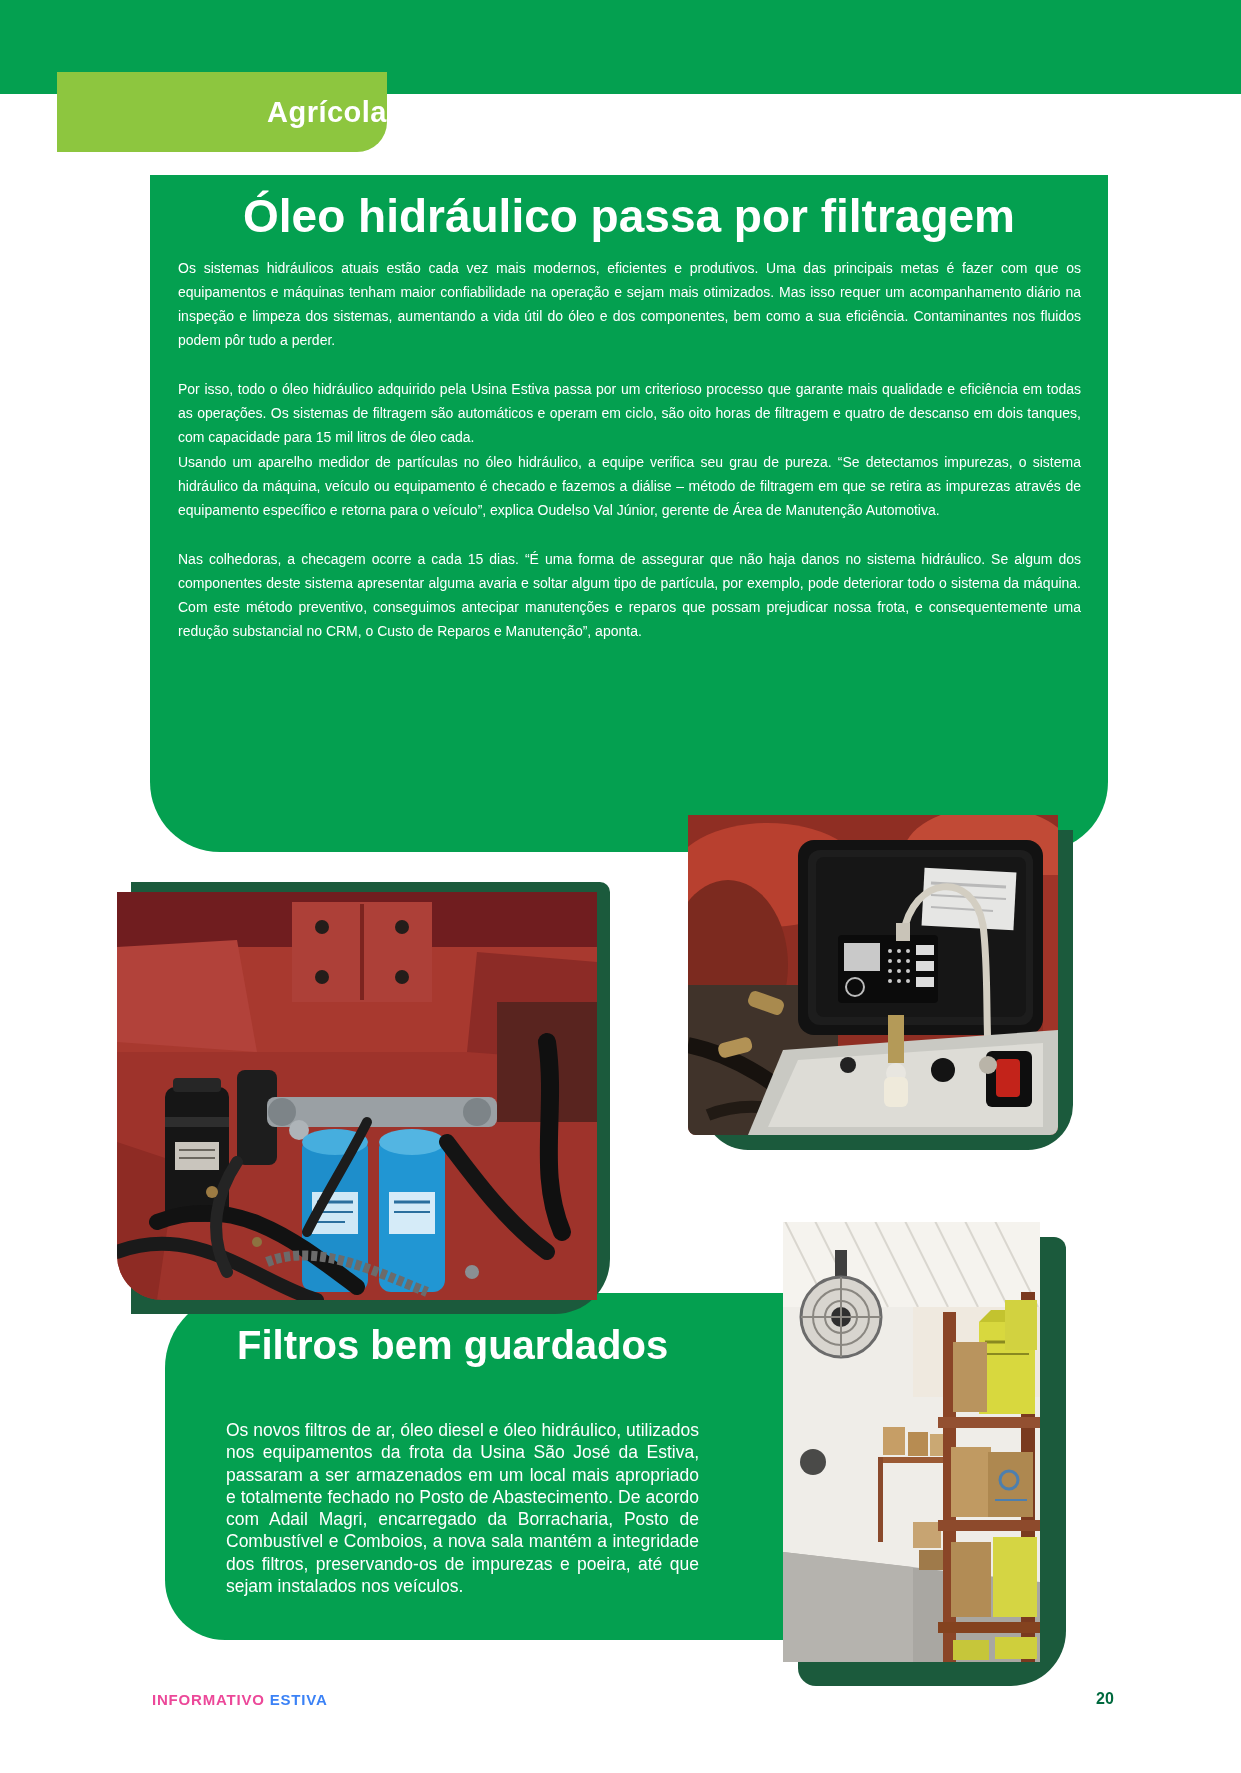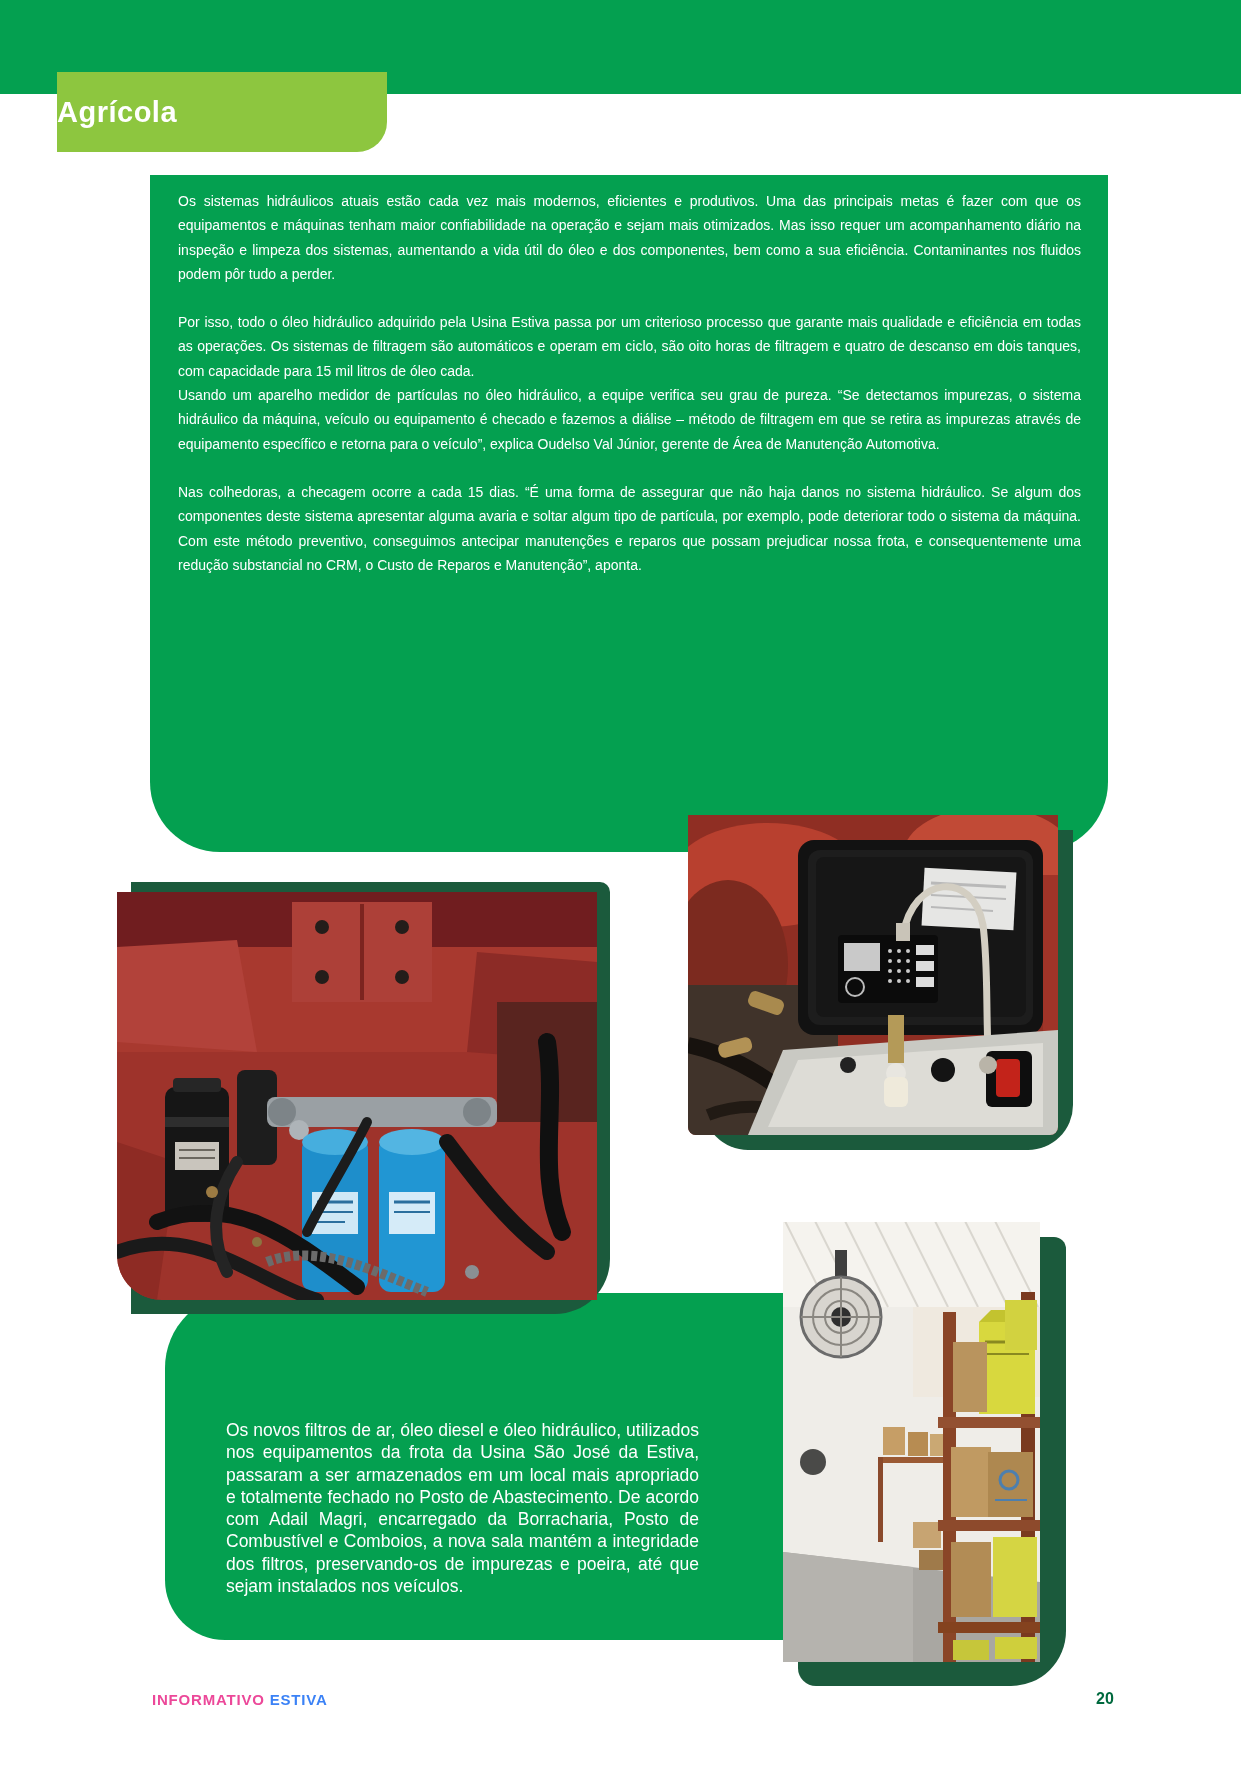--- a/index.html
+++ b/index.html
@@ -4,21 +4,21 @@
 <style>
   html,body{margin:0;padding:0;background:#ffffff;}
   .page{
     position:relative;width:1241px;height:1773px;background:#ffffff;overflow:hidden;
     font-family:"Liberation Sans","DejaVu Sans",sans-serif;
   }
   
   .top-bar{position:absolute;left:0;top:0;width:1241px;height:94px;background:#04A050;}
   .section-tab{
     position:absolute;left:57px;top:72px;width:330px;height:80px;background:#8DC63F;
-    border-radius:0 0 30px 0;display:flex;align-items:center;justify-content:flex-start;z-index:3;
+    border-radius:0 0 30px 0;display:flex;align-items:center;justify-content:flex-end;z-index:3;
   }
   .section-tab span{color:#fff;font-weight:bold;font-size:29px;letter-spacing:.5px;}
   
   .article1-box{
     position:absolute;left:150px;top:175px;width:958px;height:677px;background:#04A050;
     border-radius:0 0 70px 70px;z-index:1;color:#fff;
   }
   .article1-box h1{
     margin:16px 20px 0 20px;text-align:center;font-size:46px;font-weight:bold;color:#fff;line-height:1.1;
   }
@@ -59,20 +59,21 @@
 
 <div class="page">
 
   <div class="top-bar"></div>
 
   <div class="section-tab">
     <span>Agrícola</span>
   </div>
 
   <div class="article1-box">
+    <h1>Óleo hidráulico passa por filtragem</h1>
     <div class="a1-text">
       <p>Os sistemas hidráulicos atuais estão cada vez mais modernos, eficientes e produtivos. Uma das principais metas é fazer com que os equipamentos e máquinas tenham maior confiabilidade na operação e sejam mais otimizados. Mas isso requer um acompanhamento diário na inspeção e limpeza dos sistemas, aumentando a vida útil do óleo e dos componentes, bem como a sua eficiência. Contaminantes nos fluidos podem pôr tudo a perder.</p>
       <p class="tight">Por isso, todo o óleo hidráulico adquirido pela Usina Estiva passa por um criterioso processo que garante mais qualidade e eficiência em todas as operações. Os sistemas de filtragem são automáticos e operam em ciclo, são oito horas de filtragem e quatro de descanso em dois tanques, com capacidade para 15 mil litros de óleo cada.</p>
       <p>Usando um aparelho medidor de partículas no óleo hidráulico, a equipe verifica seu grau de pureza. “Se detectamos impurezas, o sistema hidráulico da máquina, veículo ou equipamento é checado e fazemos a diálise – método de filtragem em que se retira as impurezas através de equipamento específico e retorna para o veículo”, explica Oudelso Val Júnior, gerente de Área de Manutenção Automotiva.</p>
       <p>Nas colhedoras, a checagem ocorre a cada 15 dias. “É uma forma de assegurar que não haja danos no sistema hidráulico. Se algum dos componentes deste sistema apresentar alguma avaria e soltar algum tipo de partícula, por exemplo, pode deteriorar todo o sistema da máquina. Com este método preventivo, conseguimos antecipar manutenções e reparos que possam prejudicar nossa frota, e consequentemente uma redução substancial no CRM, o Custo de Reparos e Manutenção”, aponta.</p>
     </div>
   </div>
 
   <div class="photo-frame machinery-frame"></div>
   <div class="photo machinery-photo">
@@ -175,20 +176,21 @@
       <rect x="196" y="262" width="24" height="30" rx="6" fill="#efeadb"></rect>
       <rect x="298" y="236" width="46" height="56" rx="6" fill="#0e0e0e"></rect>
       <rect x="308" y="244" width="24" height="38" rx="4" fill="#c3231a"></rect>
       <circle cx="255" cy="255" r="12" fill="#141414"></circle>
       <circle cx="160" cy="250" r="8" fill="#222222"></circle>
       <circle cx="300" cy="250" r="9" fill="#b9b4a8"></circle>
     </svg>
   </div>
 
   <div class="article2-box">
+    <h2>Filtros bem guardados</h2>
     <div class="a2-text">
       <p>Os novos filtros de ar, óleo diesel e óleo hidráulico, utilizados nos equipamentos da frota da Usina São José da Estiva, passaram a ser armazenados em um local mais apropriado e totalmente fechado no Posto de Abastecimento. De acordo com Adail Magri, encarregado da Borracharia, Posto de Combustível e Comboios, a nova sala mantém a integridade dos filtros, preservando-os de impurezas e poeira, até que sejam instalados nos veículos.</p>
     </div>
   </div>
 
   <div class="photo-frame warehouse-frame"></div>
   <div class="photo warehouse-photo">
     <svg width="257" height="440" viewBox="0 0 257 440">
       <rect x="0" y="0" width="257" height="440" fill="#efede8"></rect>
       <rect x="0" y="0" width="257" height="85" fill="#f5f3ee"></rect>

